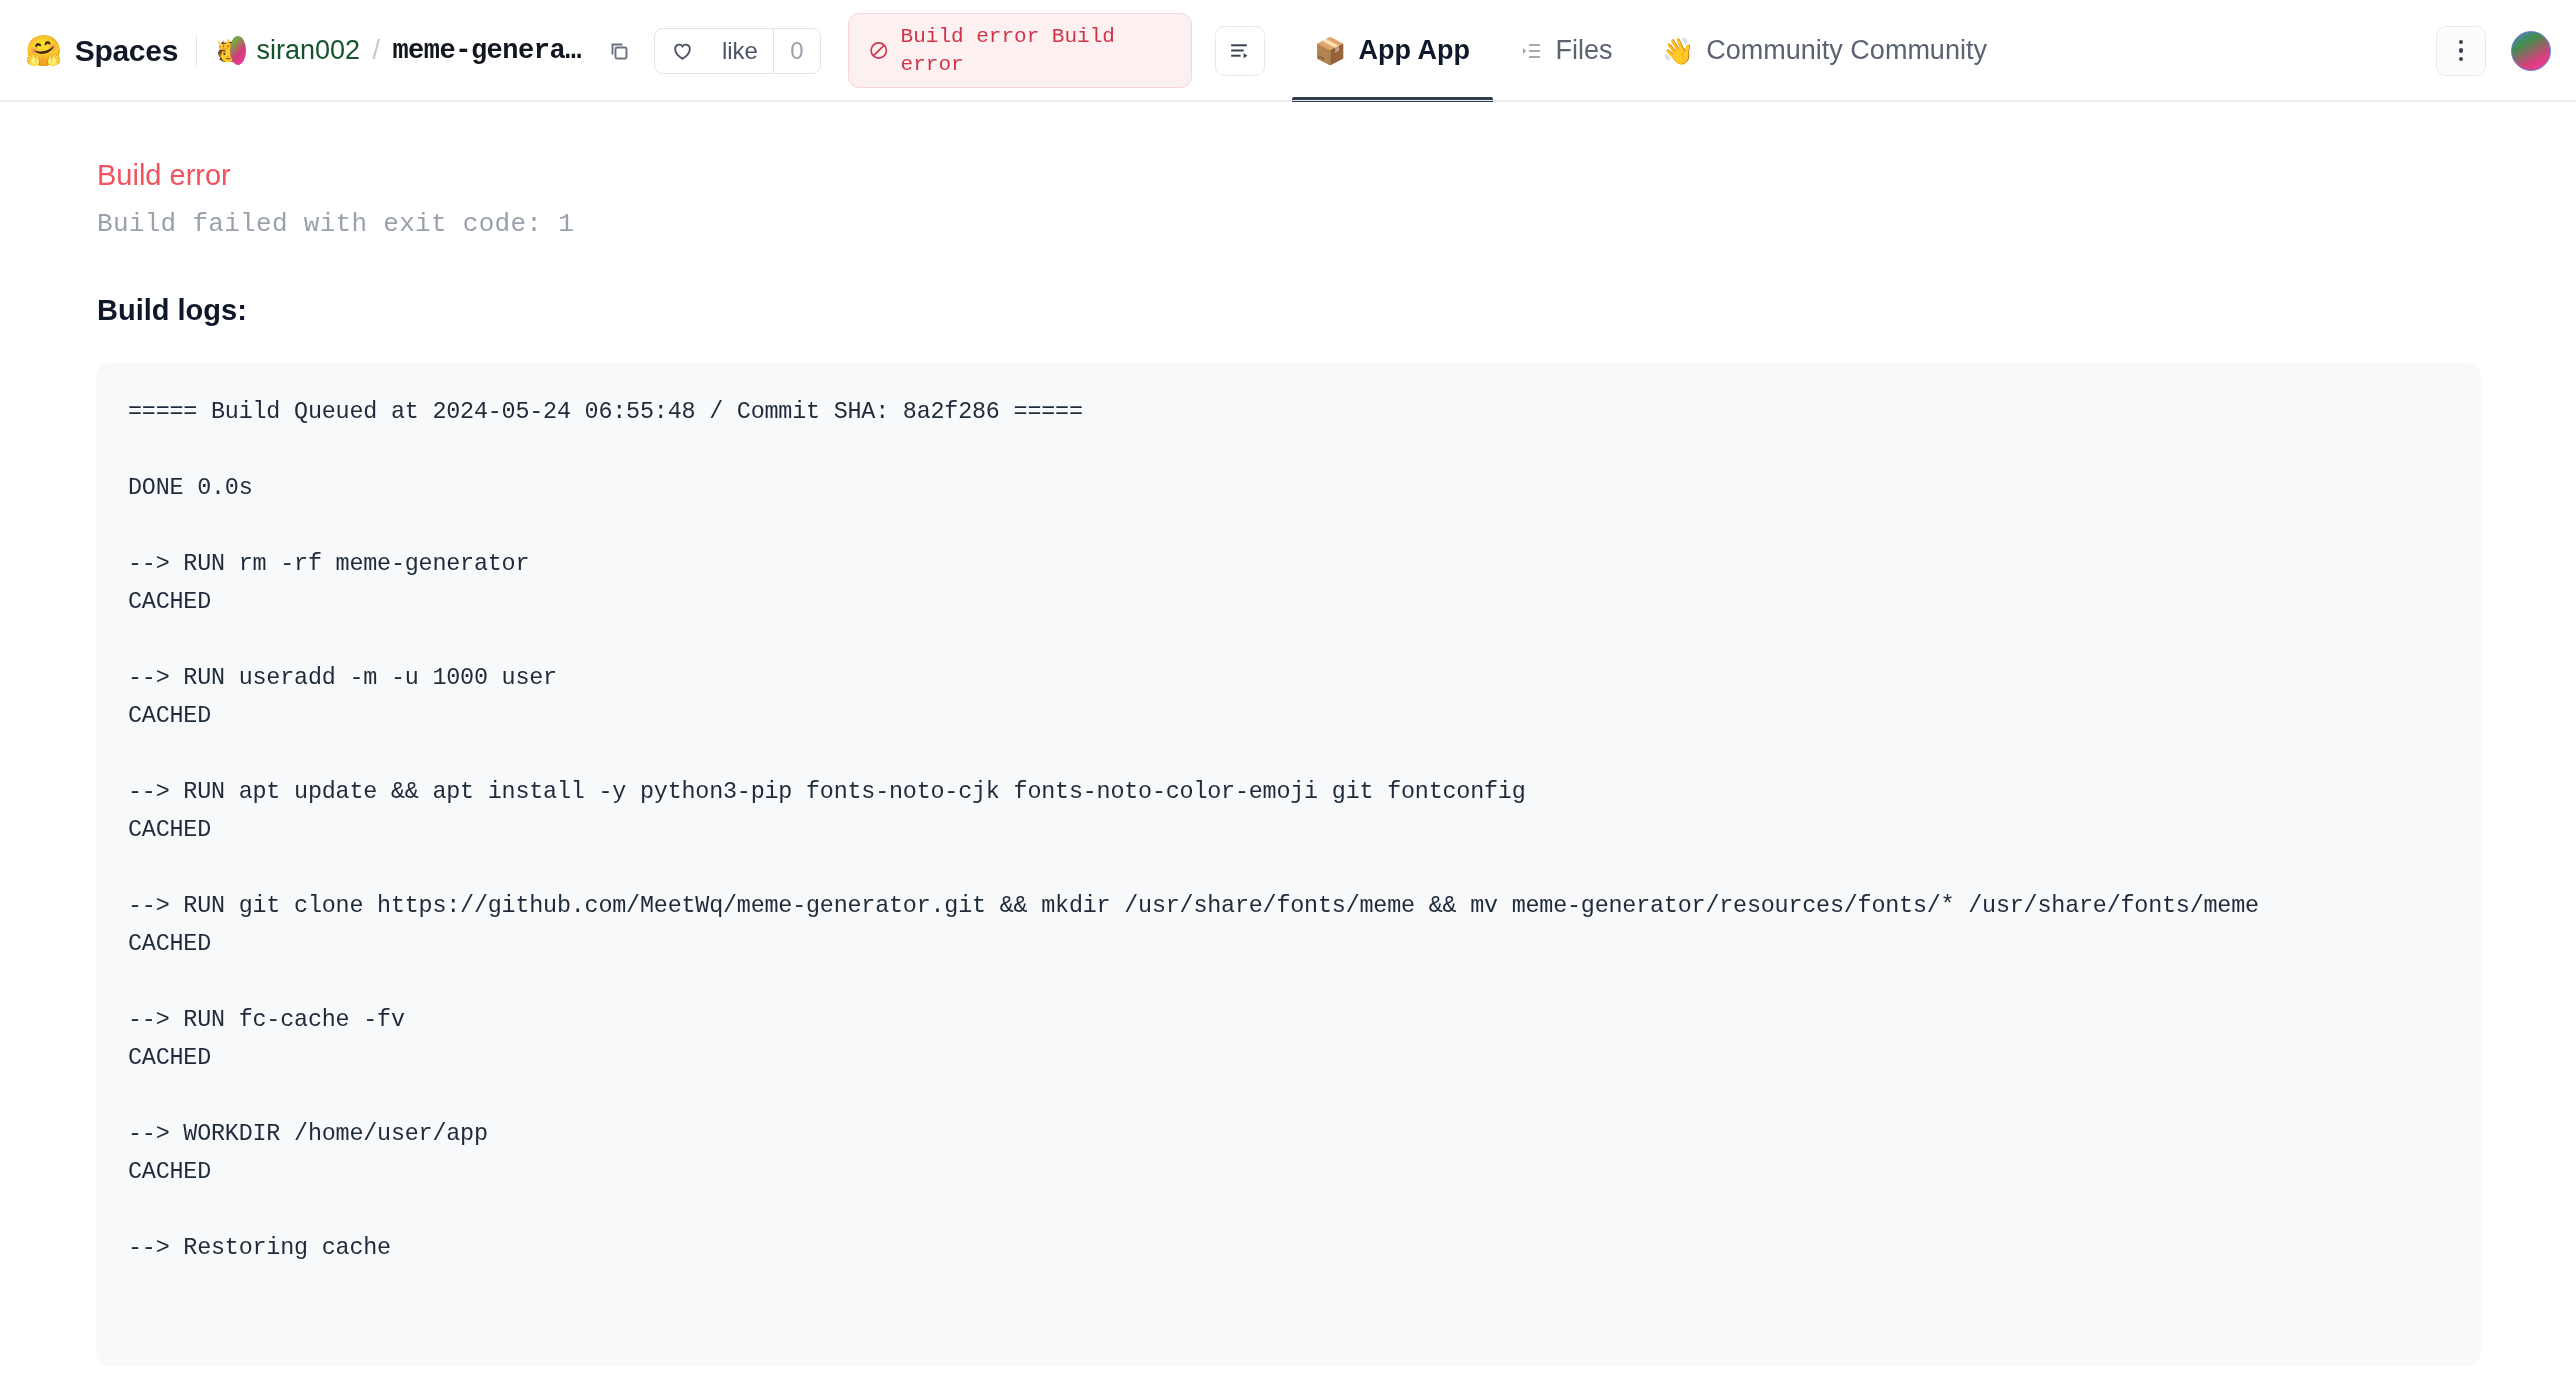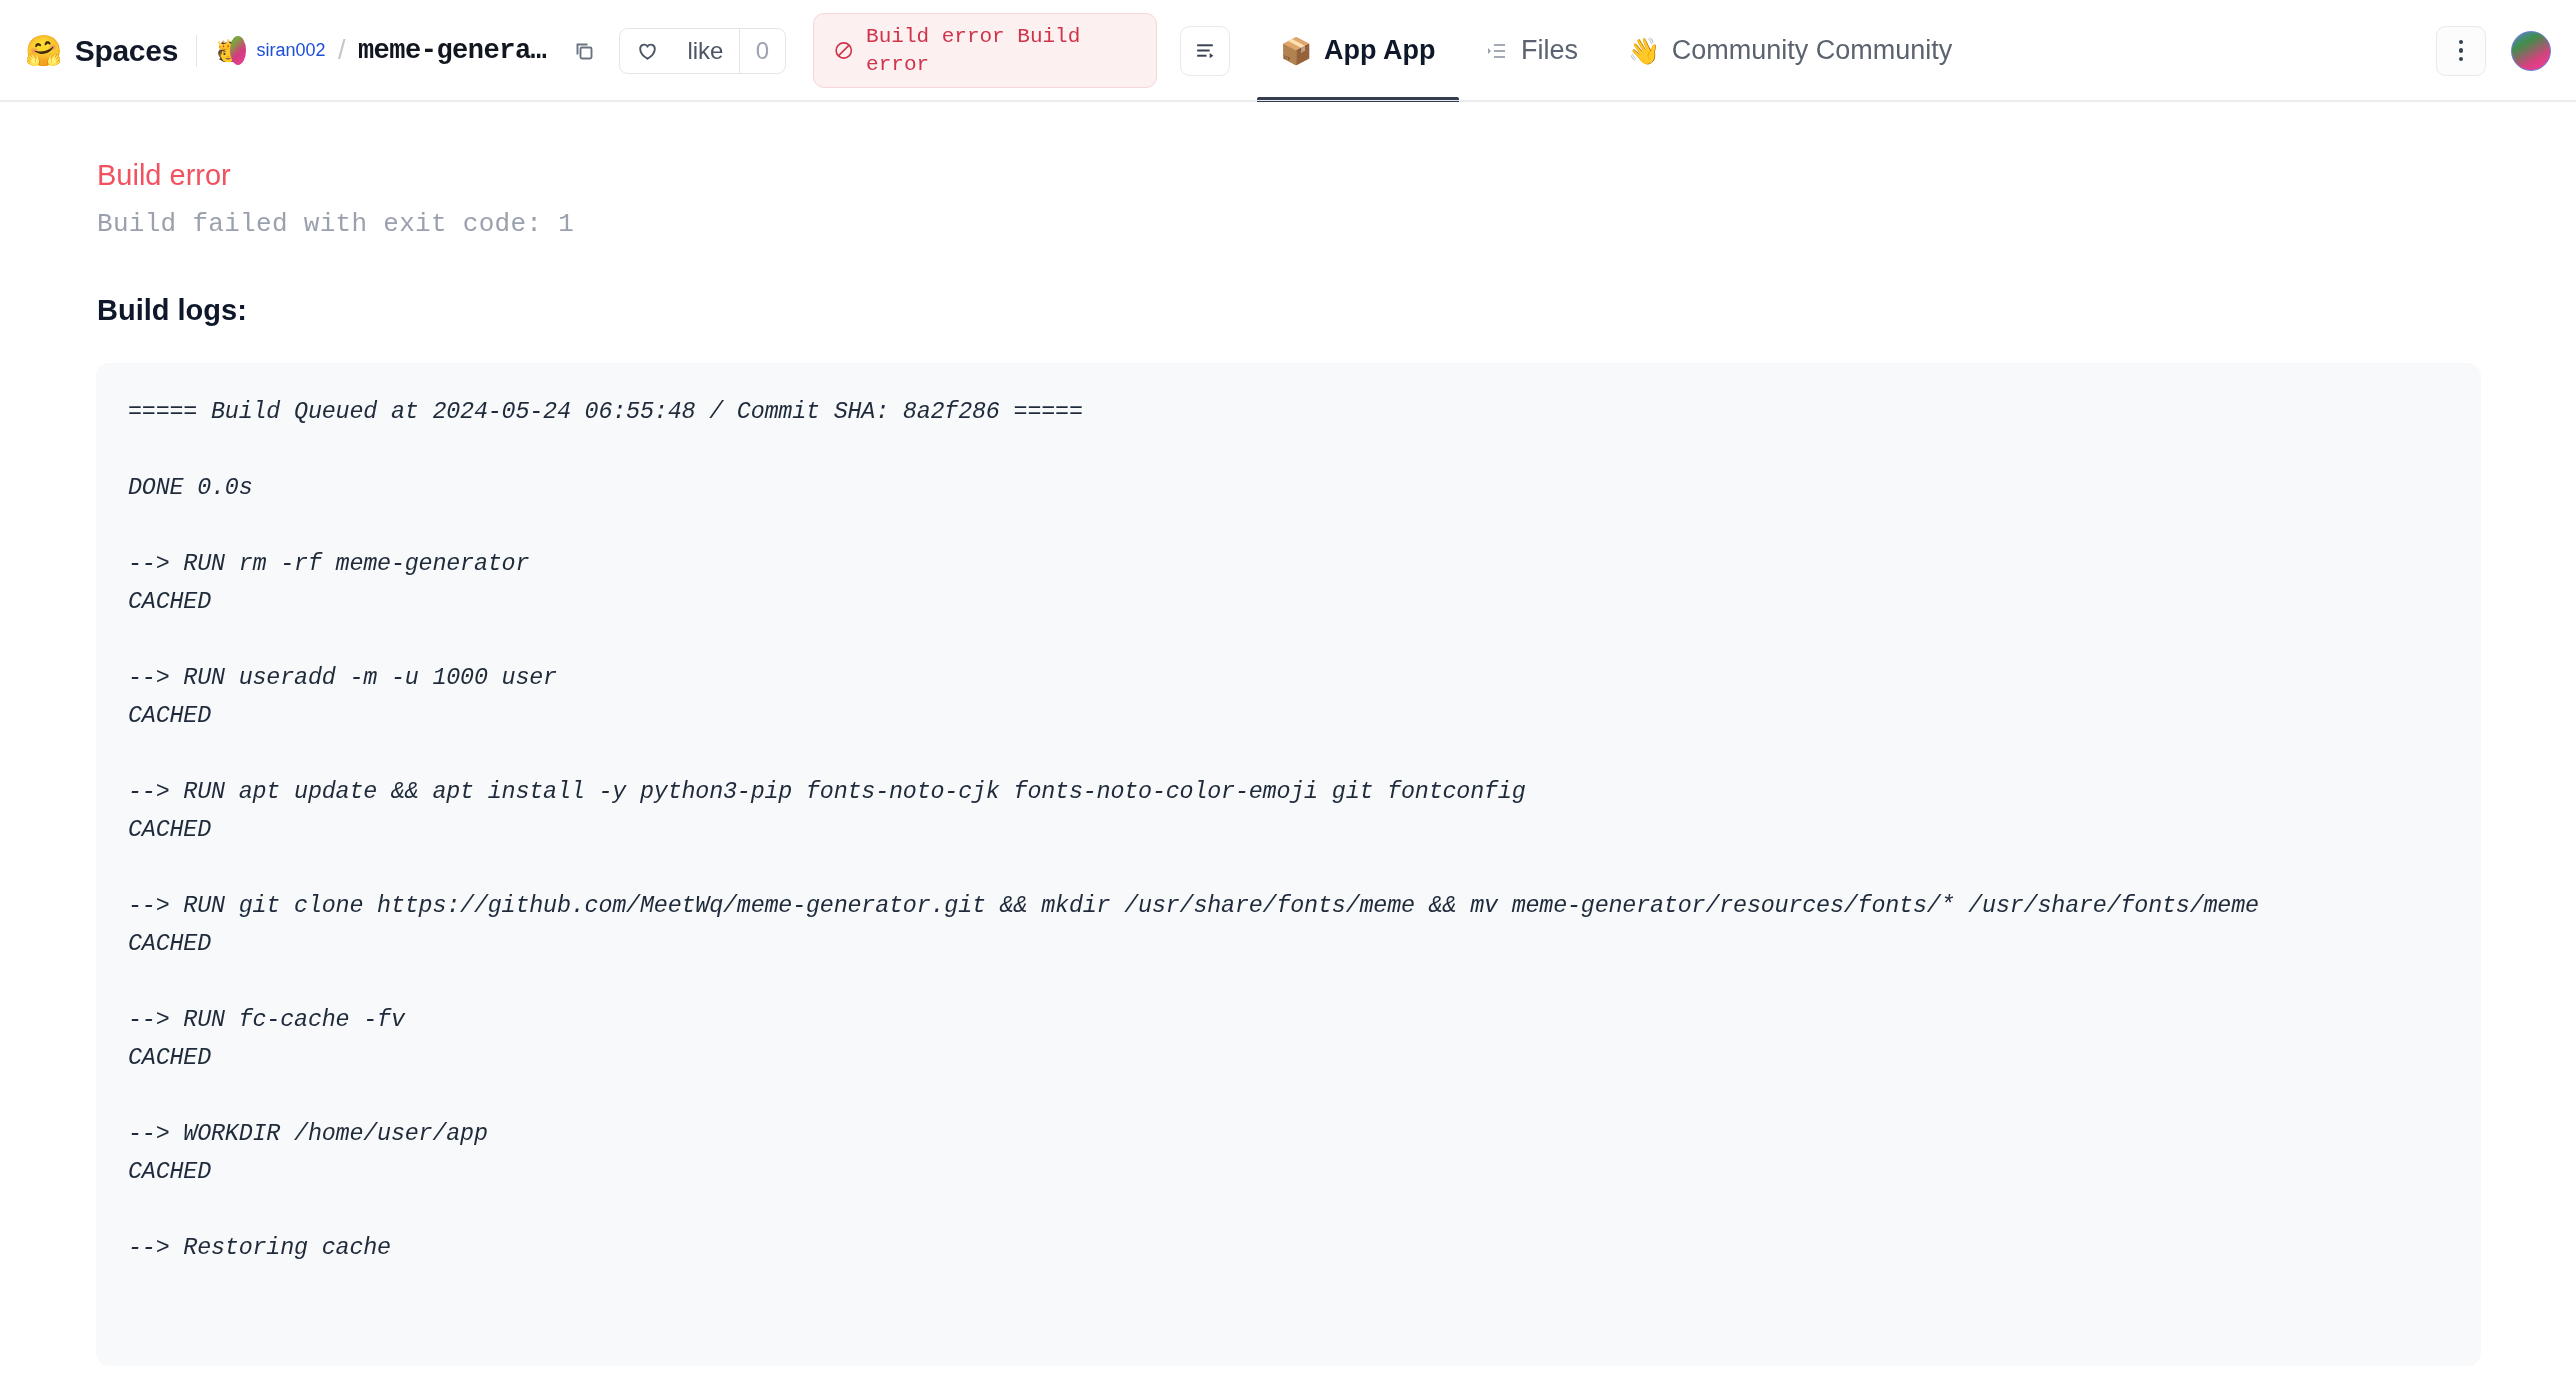--- a/index.html
+++ b/index.html
@@ -71,22 +71,22 @@
   }
   .avatar-gradient {
     width: 27px; height: 29px;
     border-radius: 50%;
     background: linear-gradient(135deg,#6b8f3a 0%, #7aa83f 22%, #d33b7d 58%, #e8409b 100%);
     margin-left: -11.5px;
     position: relative;
     z-index: 2;
   }
   .repo-owner {
-    font-size: 18px;
-    color: #1d4ed8;
+    font-size: 27px;
+    color: #14532d;
     font-family: "Liberation Sans", sans-serif;
   }
   .repo-slash { font-size: 27px; color: #c3c6cc; margin: 0 1.9px; }
   .repo-name {
     font-size: 27px;
     font-weight: bold;
     color: #11161f;
     font-family: "Liberation Mono", monospace;
     letter-spacing: -0.5px;
     max-width: 258px;
@@ -251,21 +251,20 @@
     margin: 0 0 36px 1px;
   }
 
   .log-panel {
     background: #f7f9fa;
     border-radius: 13.4px;
     padding: 30px 32px 29px 32px;
     width: 2385px;
     height: 1003px;
     overflow: hidden;
-    font-style: italic;
   }
   .log-line {
     font-family: "Liberation Mono", monospace;
     font-size: 23.4px;
     line-height: 38px;
     color: #1f2a3a;
     white-space: pre-wrap;
     word-break: break-word;
     margin: 0;
     letter-spacing: -0.2px;

